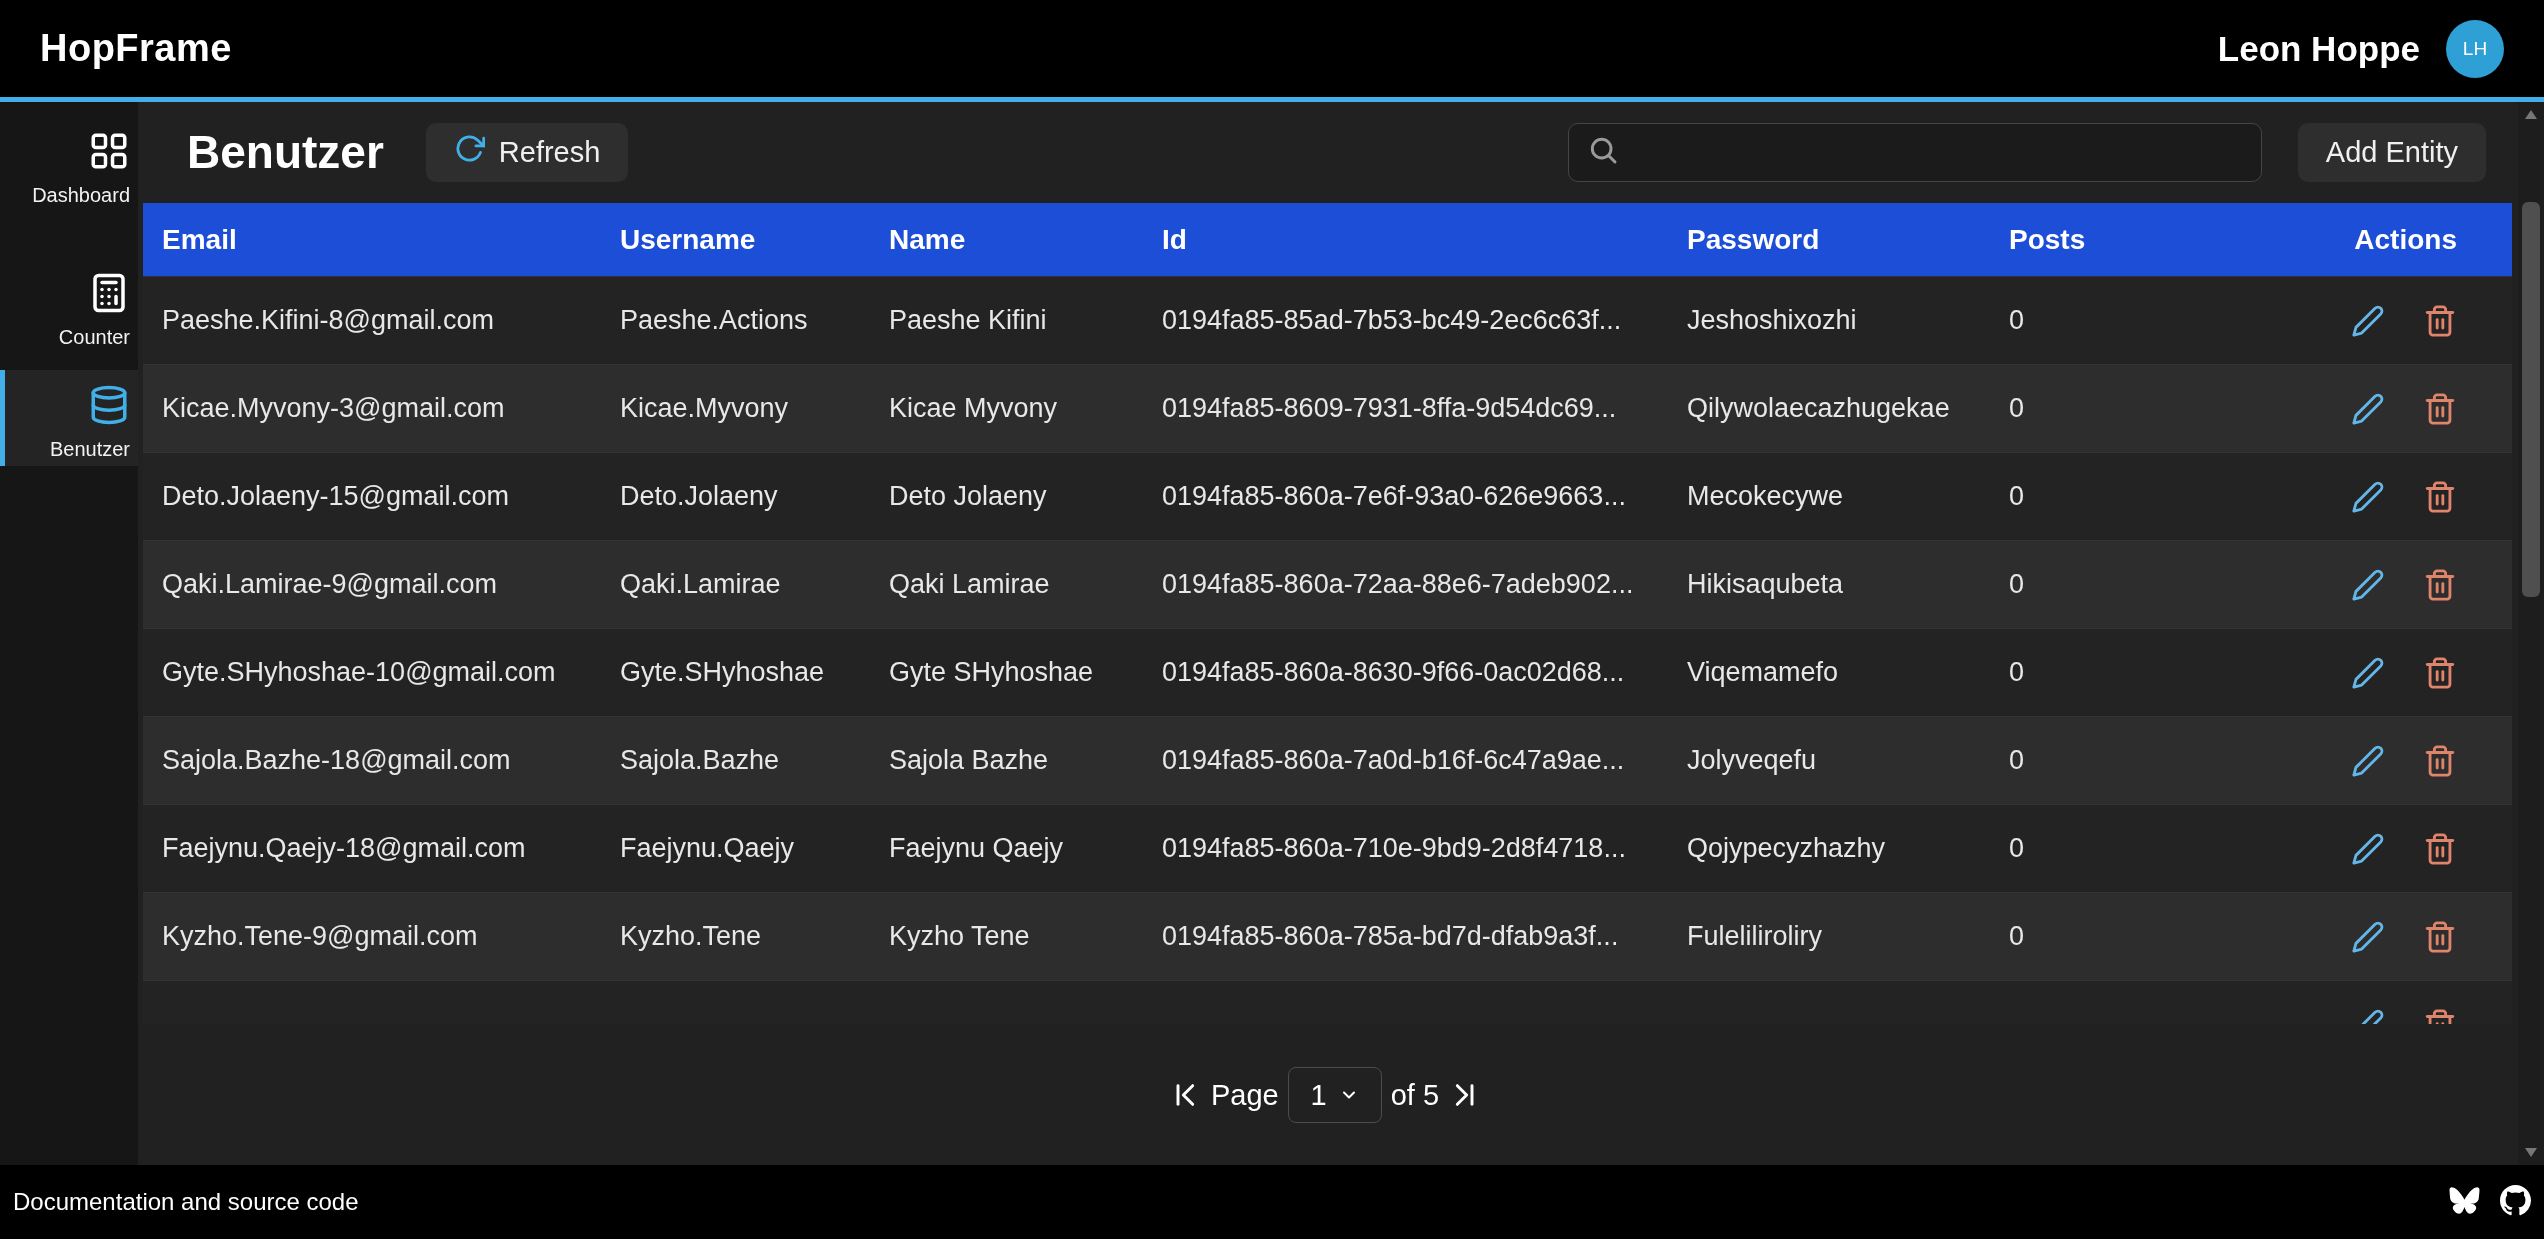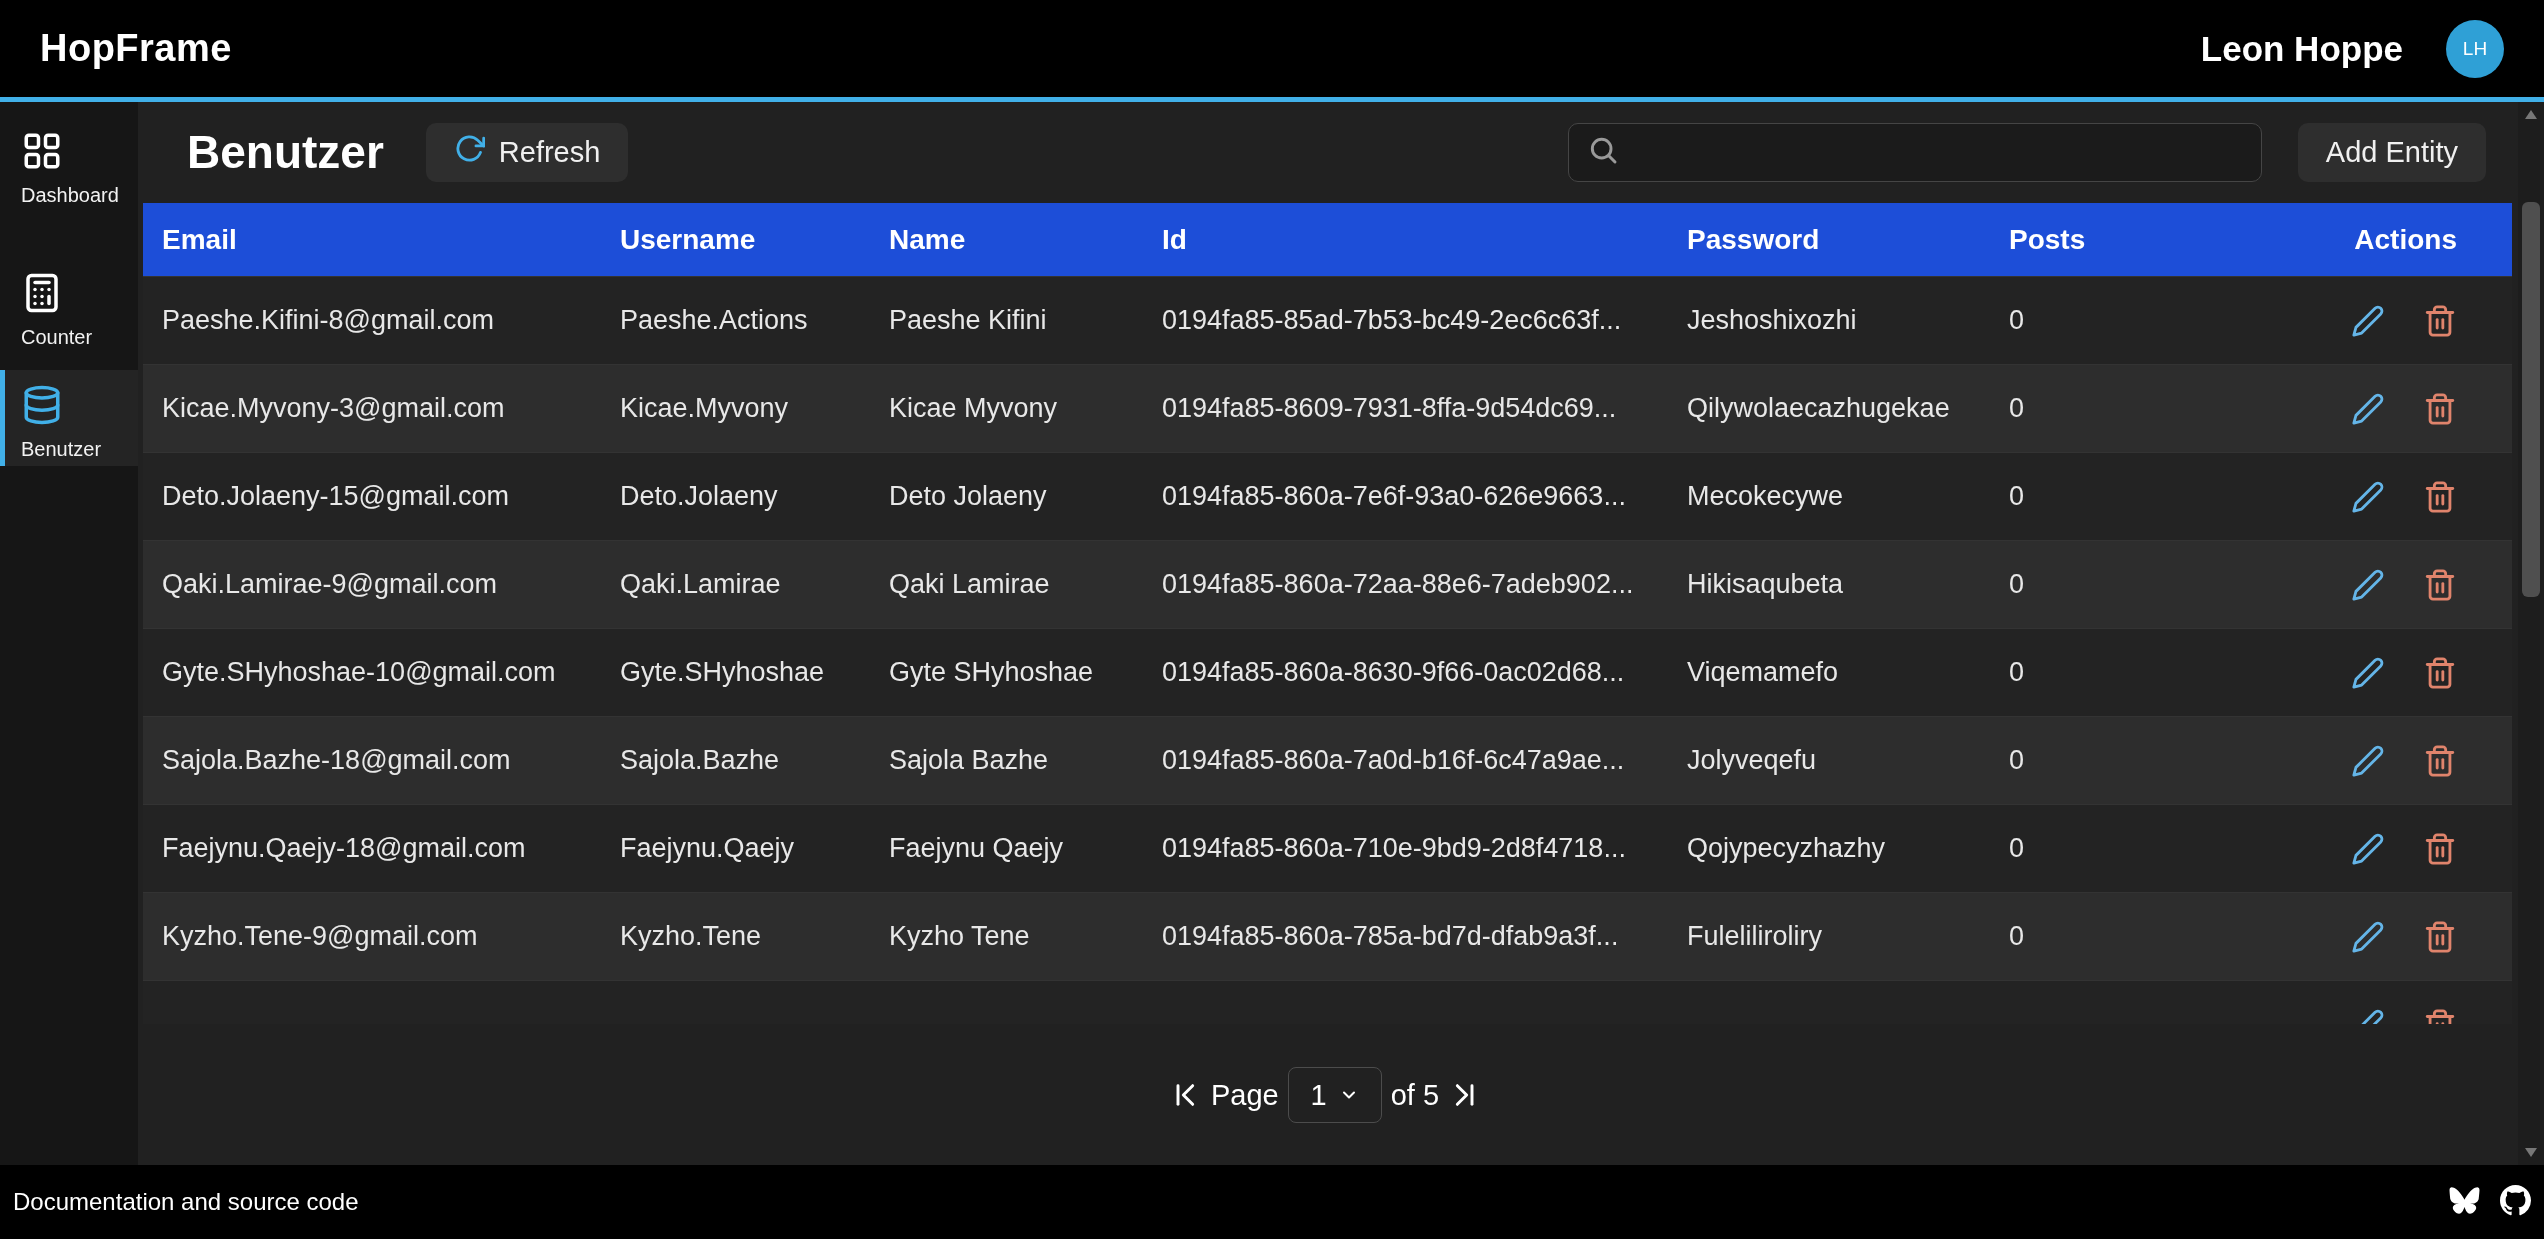--- a/index.html
+++ b/index.html
@@ -10,39 +10,39 @@
     font-family: "Liberation Sans", sans-serif;
     color: #fff;
   }
   
   .topbar {
     position: absolute; top: 0; left: 0; right: 0; height: 97px;
     background: #000; display: flex; align-items: center;
     justify-content: space-between; padding: 0 40px;
   }
   .brand { font-size: 38px; font-weight: bold; letter-spacing: .5px; }
-  .user-area { display: flex; align-items: center; gap: 43px; }
+  .user-area { display: flex; align-items: center; gap: 26px; }
   .user-name { font-size: 35px; font-weight: bold; }
   .avatar {
     width: 58px; height: 58px; border-radius: 50%;
     background: var(--avatar-bg, #2fa0d6); display: flex; align-items: center;
     justify-content: center; font-size: 19px; font-weight: normal; cursor: pointer;
   }
   .accent-line {
     position: absolute; top: 97px; left: 0; right: 0; height: 5px;
     background: var(--accent, #41b0e8);
   }
   
   .sidebar {
     position: absolute; top: 102px; left: 0; bottom: 74px; width: 138px;
     background: #161616; display: flex; flex-direction: column;
   }
   .side-item {
-    display: flex; flex-direction: column; align-items: flex-start; gap: 8px;
-    padding: 14px 16px; height: 96px; width: 100%;
+    display: flex; flex-direction: column; align-items: flex-end; gap: 8px;
+    padding: 14px 8px; height: 96px; width: 100%;
     border-left: 5px solid transparent; cursor: pointer; color: #fff;
   }
   .side-item:nth-of-type(1) { margin-top: 14px; }
   .side-item:nth-of-type(2) { margin-top: 46px; }
   .side-item:nth-of-type(3) { margin-top: 16px; }
   .side-item.active { background: #242424; border-left-color: var(--accent, #41b0e8); }
   .side-item svg { width: 42px; height: 42px; }
   .side-label { font-size: 20px; color: #f2f2f2; }
   .icon-accent { color: var(--accent, #41b0e8); }
   

